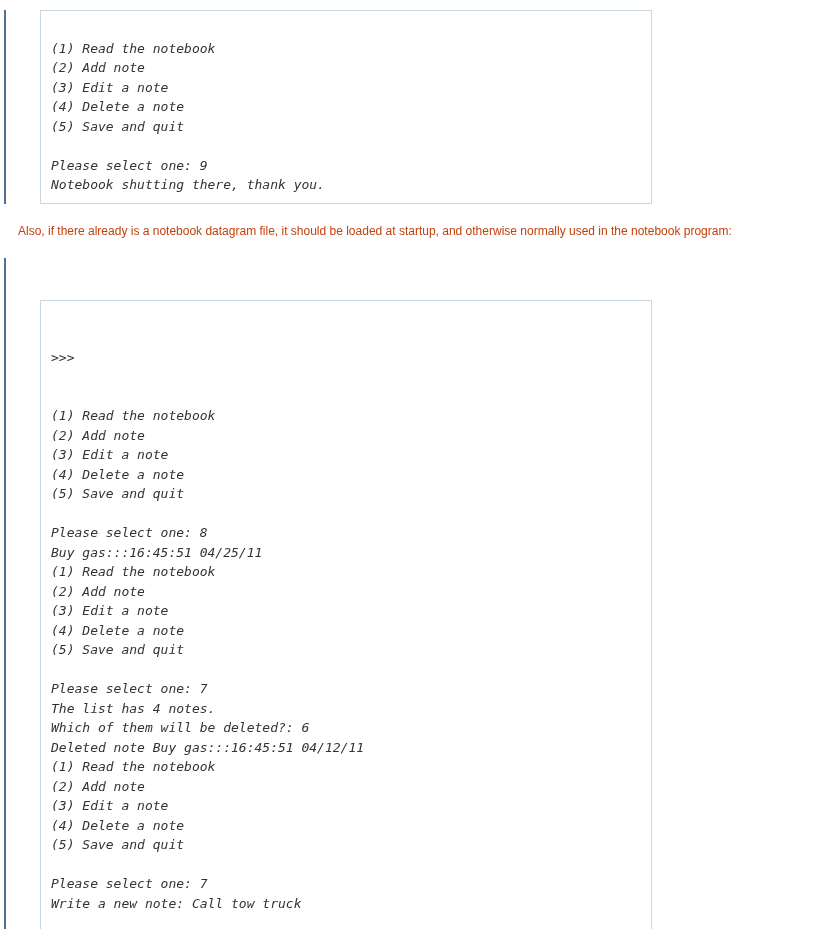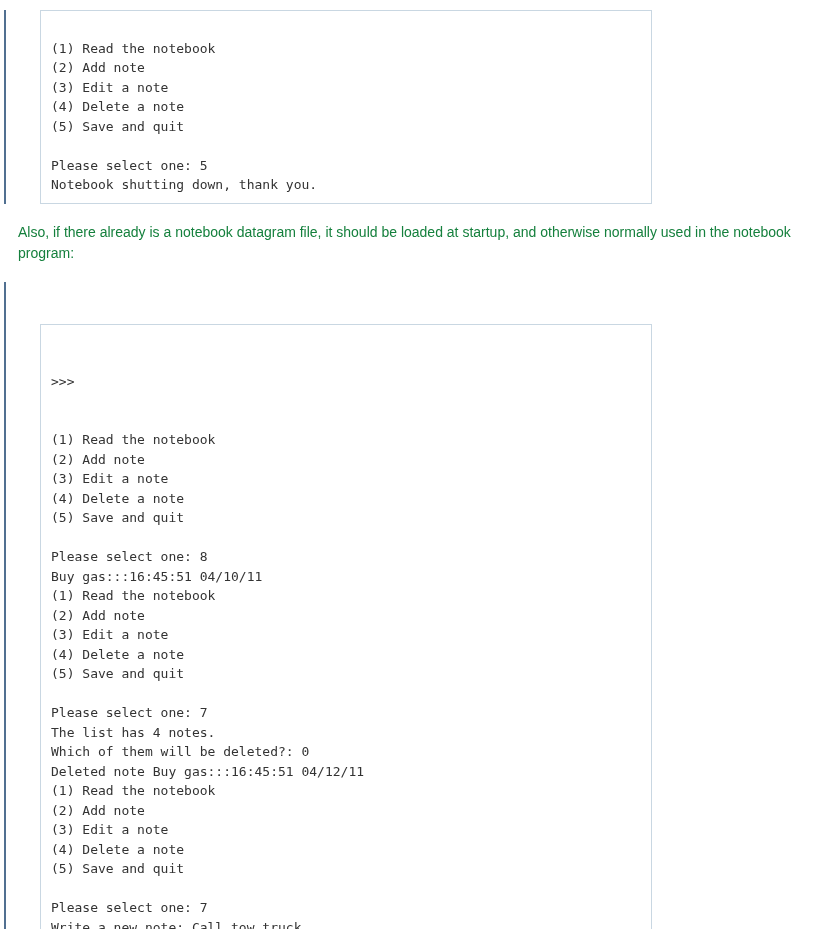--- a/index.html
+++ b/index.html
@@ -25,77 +25,77 @@
     width: 590px;
     padding: 8px 10px;
     font-family: Consolas, "Lucida Console", monospace;
     font-size: 13px;
     line-height: 1.5;
     color: #333;
     margin: 10px 0 10px 20px;
     white-space: pre;
     overflow: hidden;
   }
-  .codebox span { white-space: pre; }
+  .codebox span { white-space: pre; font-style: italic; }
   .paratext {
     font-family: "Segoe UI", Arial, sans-serif;
-    font-size: 14px;
+    font-size: 12px;
     line-height: 1.5;
-    color: #15803d;
+    color: #c2410c;
     margin: 18px 0 18px 4px;
     padding-left: 14px;
   }
   .spacer-top {
     height: 32px;
   }
 </style>
 </head>
 <body>
 
 <div class="outer">
 
   <div class="quote-bar">
     <div class="codebox">
 <span>(1) Read the notebook</span>
 <span>(2) Add note</span>
 <span>(3) Edit a note</span>
 <span>(4) Delete a note</span>
 <span>(5) Save and quit</span>
 <span> </span>
-<span>Please select one: 5</span>
-<span>Notebook shutting down, thank you.</span>
+<span>Please select one: 9</span>
+<span>Notebook shutting there, thank you.</span>
 </div>
   </div>
 
   <div class="paratext">Also, if there already is a notebook datagram file, it should be loaded at startup, and otherwise normally used in the notebook program:</div>
 
   <div class="quote-bar">
     <div class="spacer-top"></div>
     <div class="codebox">
 <span> </span>
 <span>&gt;&gt;&gt;</span>
 <span> </span>
 <span> </span>
 <span>(1) Read the notebook</span>
 <span>(2) Add note</span>
 <span>(3) Edit a note</span>
 <span>(4) Delete a note</span>
 <span>(5) Save and quit</span>
 <span> </span>
 <span>Please select one: 8</span>
-<span>Buy gas:::16:45:51 04/10/11</span>
+<span>Buy gas:::16:45:51 04/25/11</span>
 <span>(1) Read the notebook</span>
 <span>(2) Add note</span>
 <span>(3) Edit a note</span>
 <span>(4) Delete a note</span>
 <span>(5) Save and quit</span>
 <span> </span>
 <span>Please select one: 7</span>
 <span>The list has 4 notes.</span>
-<span>Which of them will be deleted?: 0</span>
+<span>Which of them will be deleted?: 6</span>
 <span>Deleted note Buy gas:::16:45:51 04/12/11</span>
 <span>(1) Read the notebook</span>
 <span>(2) Add note</span>
 <span>(3) Edit a note</span>
 <span>(4) Delete a note</span>
 <span>(5) Save and quit</span>
 <span> </span>
 <span>Please select one: 7</span>
 <span>Write a new note: Call tow truck</span>
 

